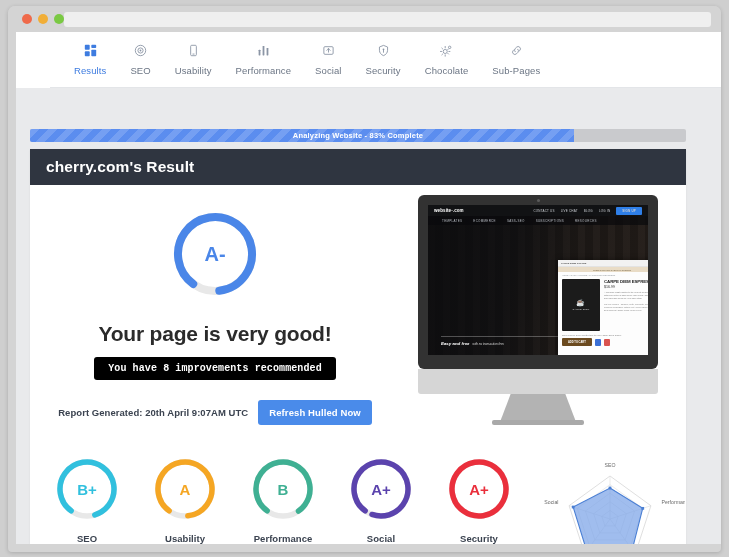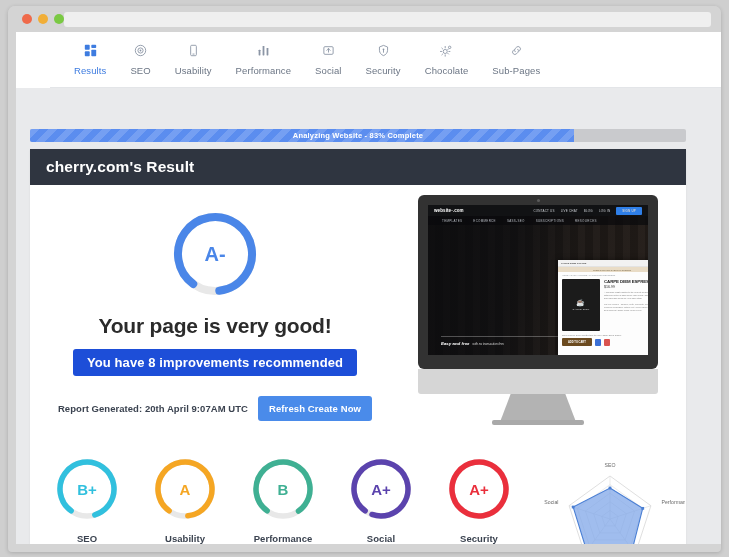--- a/index.html
+++ b/index.html
@@ -108,26 +108,26 @@
     position:absolute;left:0;top:0;width:370px;height:260px;
     display:flex;flex-direction:column;align-items:center;
   }
   .ring-main{position:relative;margin-top:25px;width:88px;height:88px;}
   .ring-main .grade{
     position:absolute;left:0;top:0;width:88px;height:88px;
     display:flex;align-items:center;justify-content:center;
     font-size:20px;font-weight:bold;color:#4a86e8;
   }
   .headline{
-    margin-top:16px;font-size:21px;font-weight:bold;color:#2b2b2b;
+    margin-top:24px;font-size:21px;font-weight:bold;color:#2b2b2b;
     letter-spacing:-.2px;
   }
   .pill{
-    margin-top:11px;background:#1d4ed8;color:#fff;border:none;
-    font-family:Liberation Sans, sans-serif;font-size:13px;font-weight:bold;
+    margin-top:11px;background:#000000;color:#fff;border:none;
+    font-family:Liberation Mono, monospace;font-size:10px;font-weight:bold;
     padding:6px 14px;border-radius:3px;cursor:pointer;letter-spacing:.1px;
   }
   .report-row{
     margin-top:20px;display:flex;align-items:center;gap:10px;
   }
   .report-text{font-size:9.5px;font-weight:bold;color:#3b4350;letter-spacing:.05px;}
   .refresh-btn{
     background:#4a8bea;color:#fff;border:none;font-family:inherit;
     font-size:9.5px;font-weight:bold;padding:7px 11px;border-radius:3px;
     cursor:pointer;letter-spacing:.1px;
@@ -396,21 +396,21 @@
               </svg>
               <div class="grade" id="main-grade" style="color: rgb(74, 134, 232);">A-</div>
             </div>
 
             <div class="headline">Your page is very good!</div>
 
             <button class="pill">You have 8 improvements recommended</button>
 
             <div class="report-row">
               <span class="report-text">Report Generated: 20th April 9:07AM UTC</span>
-              <button class="refresh-btn">Refresh Create Now</button>
+              <button class="refresh-btn">Refresh Hulled Now</button>
             </div>
           </div>
 
           <div class="monitor">
             <div class="screen-bezel">
               <span class="camera"></span>
               <div class="screen">
 
                 <div class="hero-img"></div>
 

